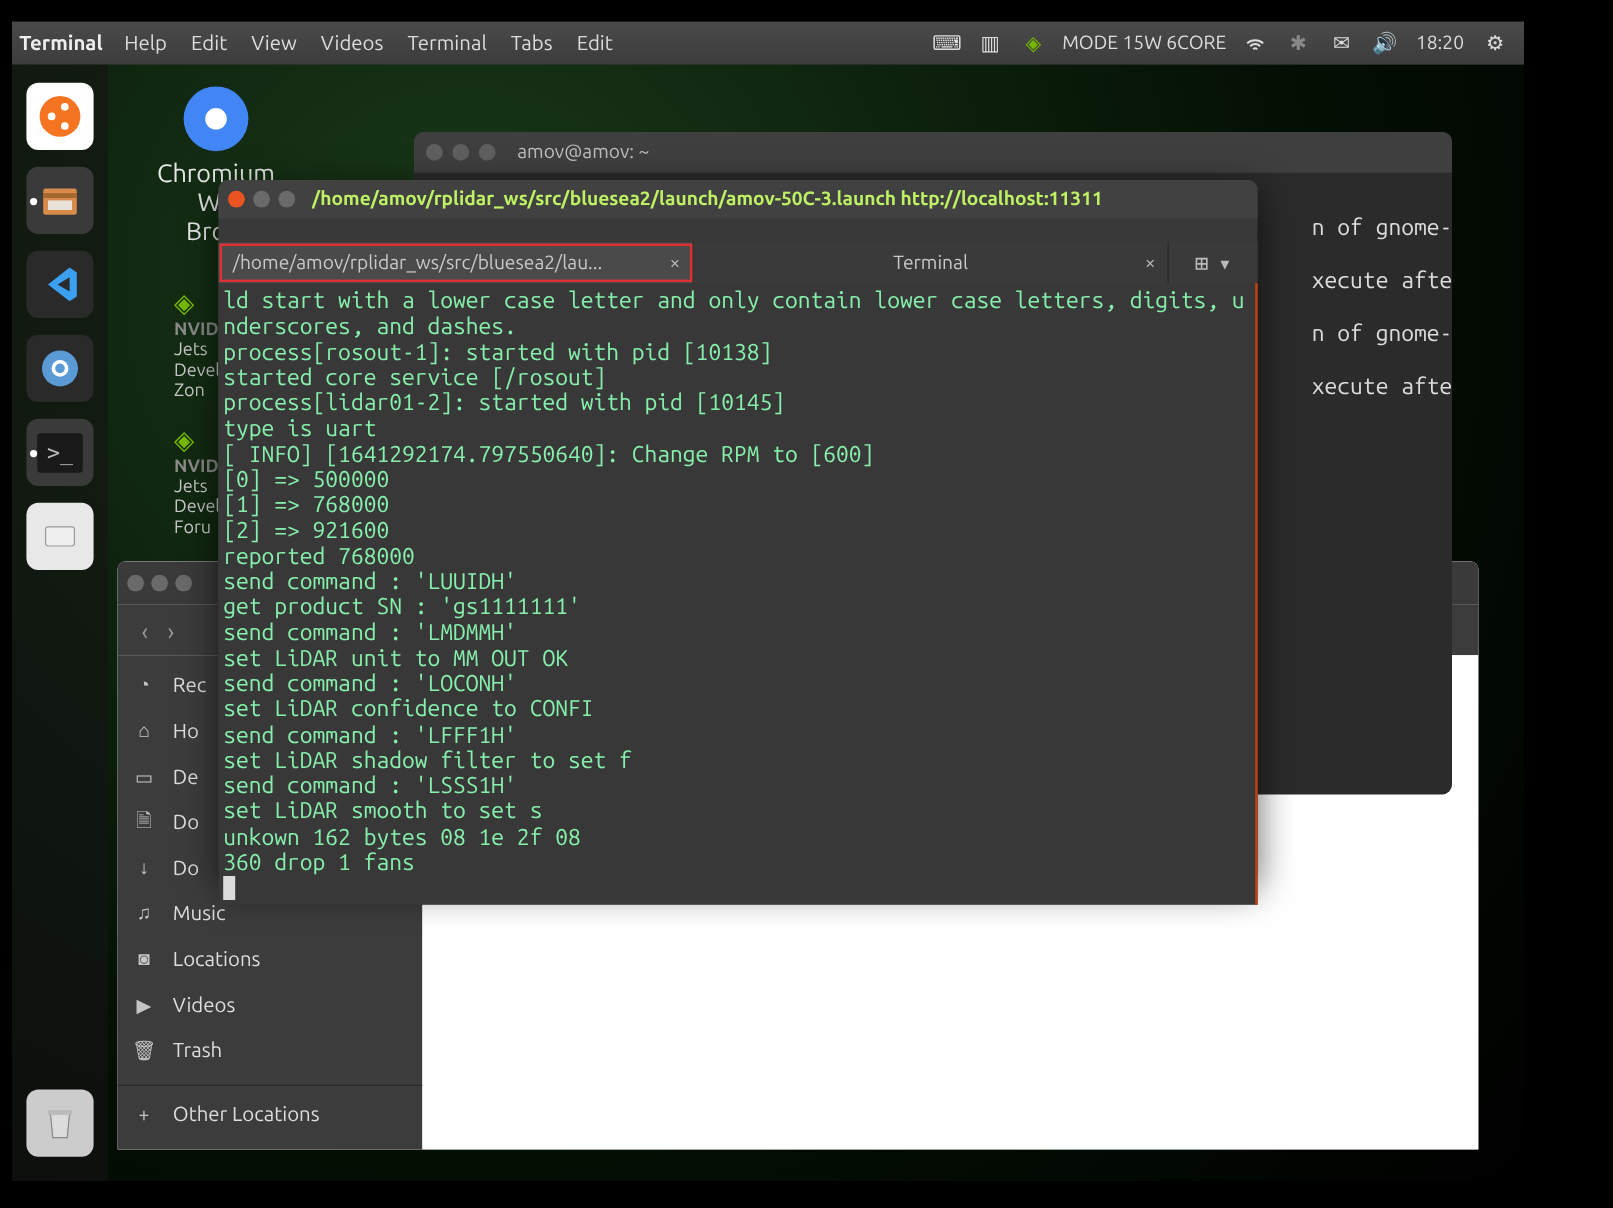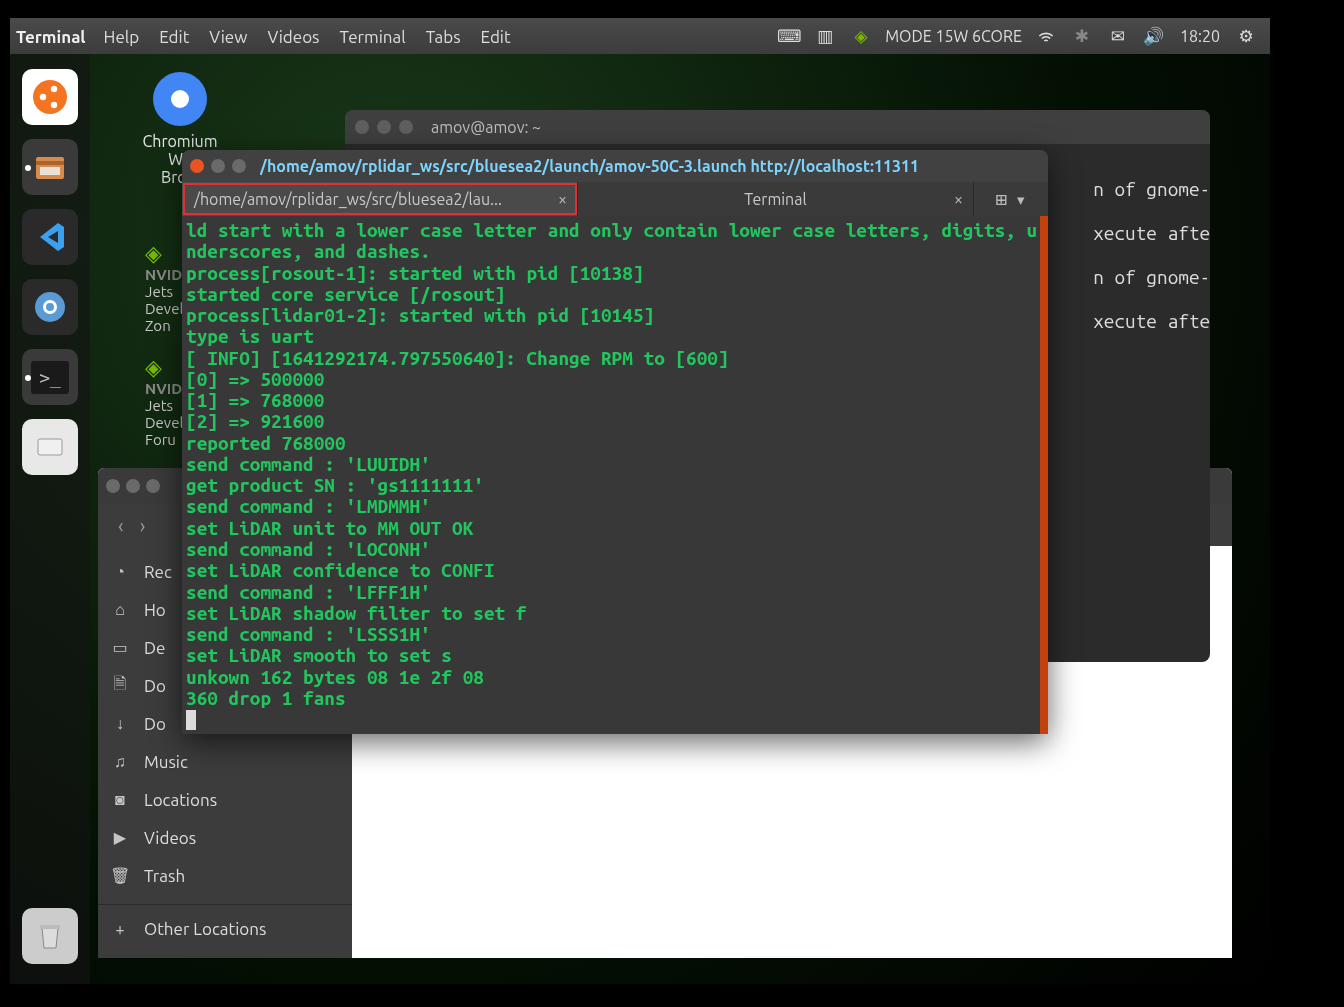--- a/index.html
+++ b/index.html
@@ -69,21 +69,21 @@
 .launcher .disk   { background: #e8e8e8; }
 .launcher .trash  { background: #ccc; margin-top:auto; margin-bottom:20px; }
 .launcher .pip { position:absolute; left:3px; width:6px; height:6px; background:#fff; border-radius:3px; }
 
 .desktop-icon {
   position:absolute;
   left: 130px; top: 72px;
   width: 100px;
   text-align:center;
   color:#e8e8e8;
-  font-size:16px;
+  font-size:21px;
 }
 .desktop-icon .circ {
   width:54px; height:54px; border-radius:27px;
   background:#4285f4; margin:0 auto 6px;
   display:flex; align-items:center; justify-content:center;
 }
 .desktop-icon .circ::after { content:''; width:18px;height:18px;border-radius:9px;background:#fff; }
 
 
 .files-window {
@@ -148,29 +148,29 @@
   background:#383838;
   border-radius:8px;
   box-shadow: 0 8px 30px rgba(0,0,0,0.6);
   color:#dcdcdc;
   font-family: "Ubuntu Mono", monospace;
   font-size:19px;
 }
 .term-front .tf-titlebar {
   height:32px; background:#414141; border-radius:8px 8px 0 0;
   display:flex; align-items:center; padding:12px 8px;
-  color:#7dd3fc; font-family:"Ubuntu",sans-serif; font-size:16px; font-weight:bold;
+  color:#bef264; font-family:"Ubuntu",sans-serif; font-size:16px; font-weight:bold;
 }
 .term-front .traffic { display:flex; gap:7px; margin-right:14px;}
 .term-front .traffic .c1{width:14px;height:14px;border-radius:7px;background:#e95420;display:block;}
 .term-front .traffic .c2{width:14px;height:14px;border-radius:7px;background:#6a6a6a;display:block;}
 .term-front .traffic .c3{width:14px;height:14px;border-radius:7px;background:#6a6a6a;display:block;}
 .term-front .tabs {
   height:34px; background:#3a3a3a;
-  display:flex; align-items:stretch;
+  display:flex; align-items:stretch;margin-top:20px;
 }
 .term-front .tab {
   flex:1; display:flex; align-items:center; padding:0 12px;
   color:#c8c8c8; font-family:"Ubuntu",sans-serif; font-size:16px;
   border-right:1px solid #2a2a2a;
   position:relative;
 }
 .term-front .tab.active {
   background:#4a4a4a;
 }
@@ -180,23 +180,23 @@
 }
 .term-front .tab .close { position:absolute; right:10px; color:#bbb; }
 .term-front .tab-extra { width:74px; display:flex; align-items:center; justify-content:center; gap:8px; color:#bbb;}
 .term-front .body {
   height: calc(100% - 66px);
   padding: 4px 4px 4px 4px;
   background:#383838;
   white-space:pre;
   overflow:hidden;
   line-height:1.12;
-  border-right:8px solid #c2410c;
-  font-weight:bold;
-  color:#22c55e;
+  border-right:2px solid #c2410c;
+  font-weight:normal;
+  color:#86efac;
 }
 .cursor {
   display:inline-block; width:10px; height:20px; background:#dcdcdc; vertical-align:bottom;
 }
 </style>
 </head>
 <body>
 
 <div class="screen"></div>
 

